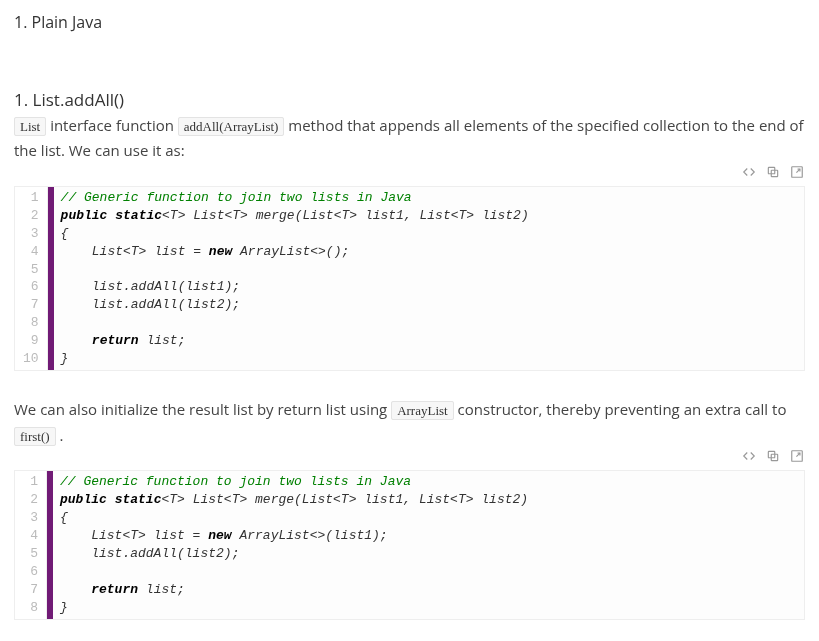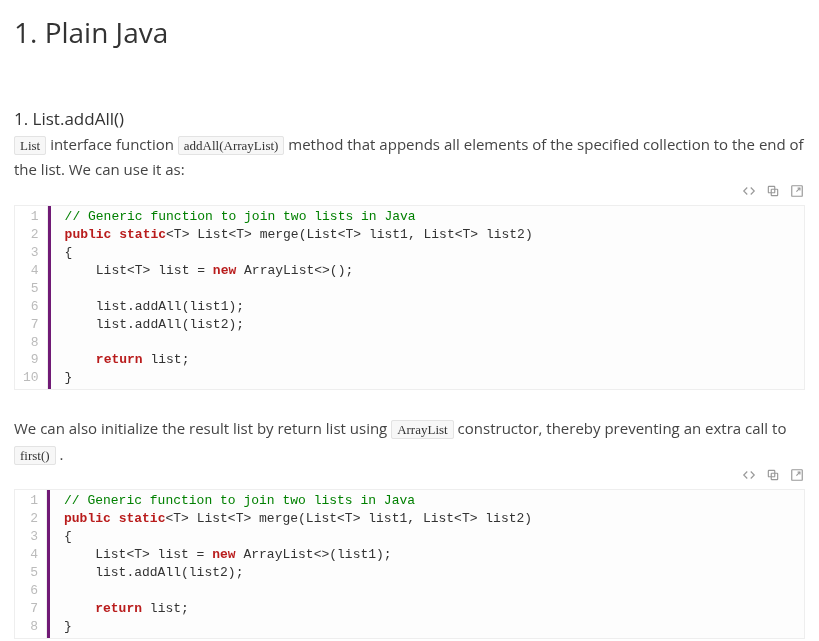--- a/index.html
+++ b/index.html
@@ -6,21 +6,21 @@
     body {
       font-family: "Open Sans", "Helvetica Neue", Arial, sans-serif;
       color: #333;
       background: #fff;
       padding: 10px 14px;
       font-size: 15px;
       line-height: 1.6;
       width: 819px;
     }
     h2.section-heading {
-      font-size: 28px;
+      font-size: 16px;
       font-weight: 400;
       color: #333;
       margin-bottom: 50px;
     }
     .subheading {
       font-size: 17px;
       font-weight: 400;
       color: #333;
     }
     p.prose {
@@ -70,28 +70,29 @@
     .gutter {
       background: #fff;
       border-right: 1px solid #eee;
       padding: 2px 8px;
       text-align: right;
       color: #bbb;
       user-select: none;
       min-width: 32px;
     }
     .code-lines {
-      border-left: 3px solid #701a75;
-      padding: 2px 0 2px 14px;
+      border-left: 6px solid #701a75;
+      padding: 2px 0 2px 7px;
       flex: 1;
       white-space: pre;
+      font-style: italic;
     }
     .line { display: block; min-height: 1.38em; }
     .tok-comment { color: #008000; }
-    .tok-keyword { color: #b91c1c; font-weight: bold; }
+    .tok-keyword { color: #000000; font-weight: bold; }
   </style>
 </head>
 <body>
 
 <h2 class="section-heading">1. Plain Java</h2>
 
 <div class="subheading">1. List.addAll()</div>
 
 <p class="prose">
   <code class="inline">List</code><span> interface function </span><code class="inline">addAll(ArrayList)</code><span> method that appends all elements of the specified collection to the end of the list. We can use it as:</span>

